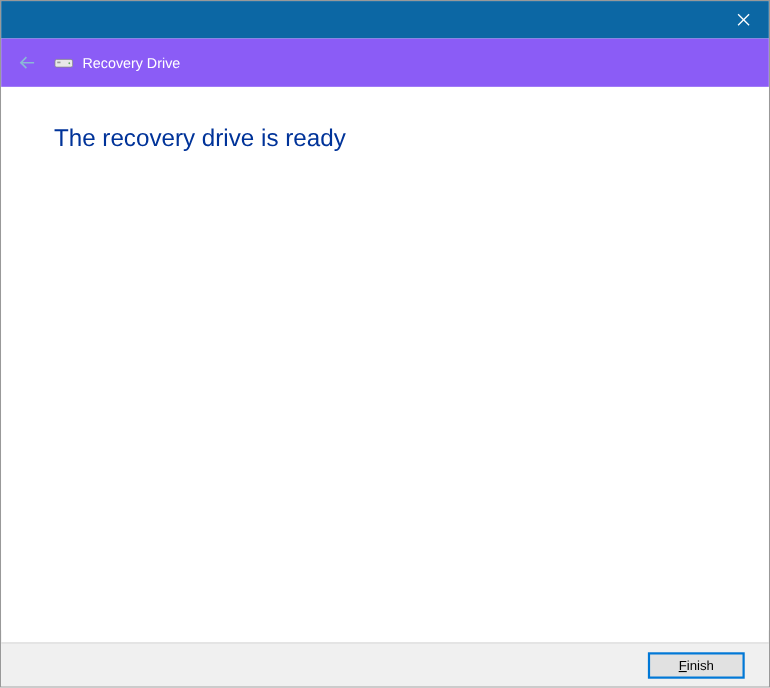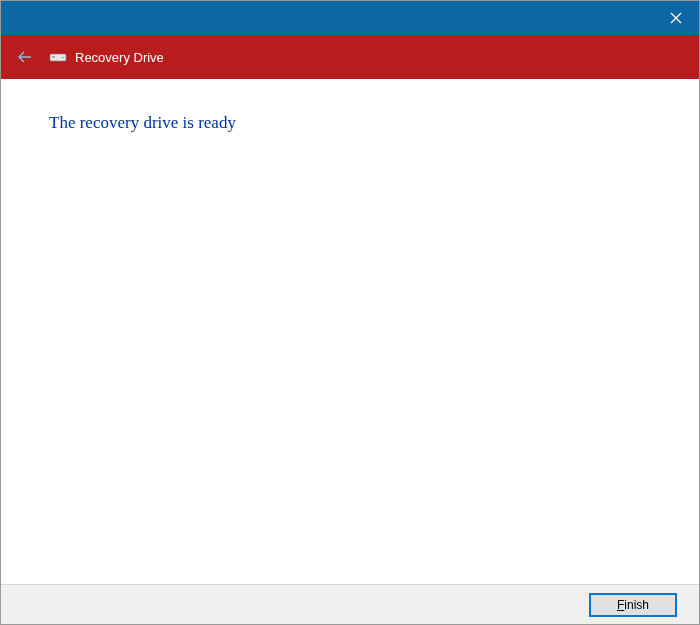--- a/index.html
+++ b/index.html
@@ -31,21 +31,21 @@
       justify-content: center;
       color: #fff;
       cursor: pointer;
     }
     .close-btn svg {
       width: 12px;
       height: 12px;
     }
     .header {
       height: 44px;
-      background: #b91c1c;
+      background: #8b5cf6;
       display: flex;
       align-items: center;
       padding-left: 12px;
       color: #fff;
     }
     .back-btn {
       width: 24px;
       height: 24px;
       display: flex;
       align-items: center;
@@ -70,23 +70,22 @@
       font-size: 13px;
       font-weight: 400;
     }
     .content {
       padding: 34px 48px;
       height: 494px;
       background: #fff;
     }
     .main-heading {
       color: #003399;
-      font-size: 17px;
+      font-size: 22px;
       font-weight: 400;
-      font-family: Liberation Serif, serif;
     }
     .footer {
       position: absolute;
       bottom: 0;
       left: 0;
       right: 0;
       height: 40px;
       background: #f0f0f0;
       border-top: 1px solid #d8d8d8;
       display: flex;

